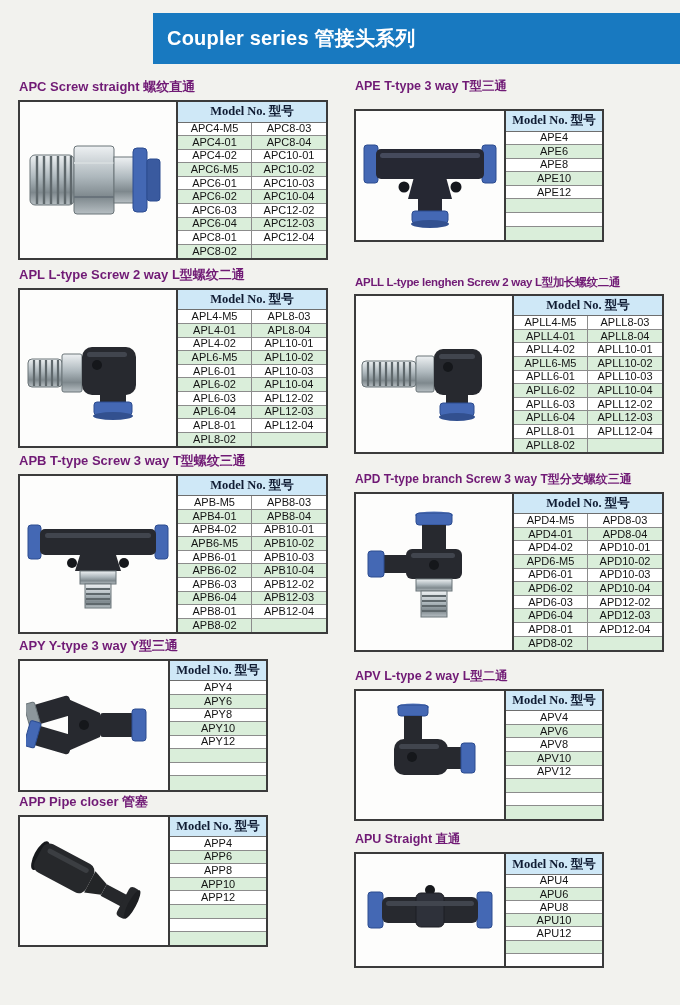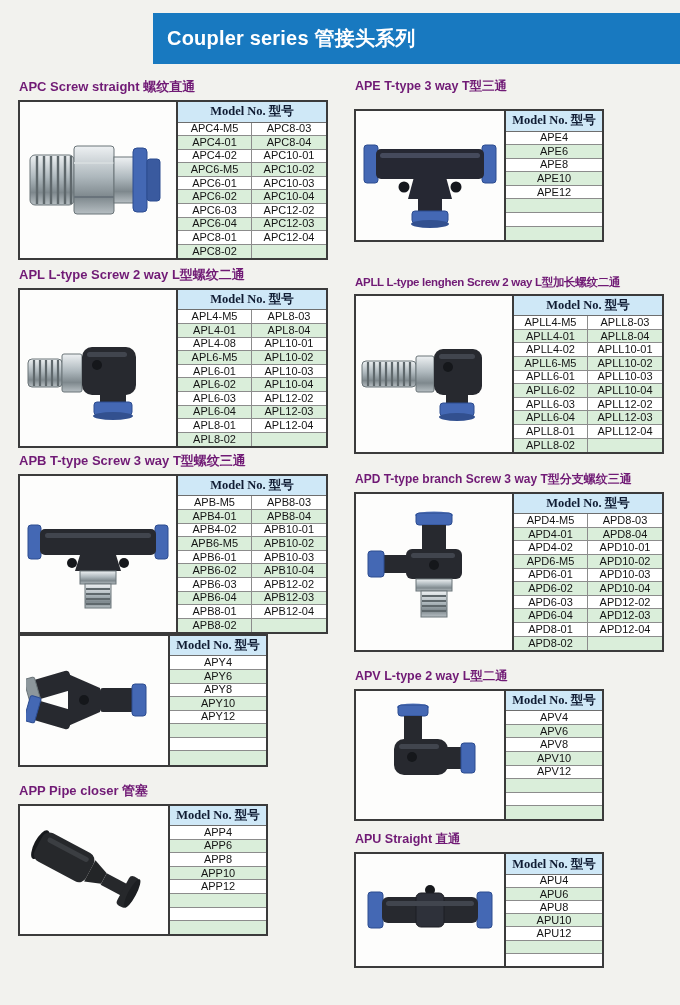--- a/index.html
+++ b/index.html
@@ -51,21 +51,21 @@
   }
   td.model-cell:first-child { border-left: none; }
   td.model-cell:last-child { border-right: none; }
   tbody tr:last-child td { border-bottom: none; }
   tbody tr:nth-child(even) td { background: var(--row-green, #daeeda); }
   #sec-apu td.model-cell { height: 12.6px; }
   
   #sec-apl  .section-title { margin-top: 6px; }
   #sec-apb  .section-title { margin-top: 4px; }
   #sec-apy  .section-title { margin-top: 3px; }
-  #sec-app  .section-title { margin-top: 15px; }
+  #sec-app  .section-title { margin-top: 1px; }
   #sec-ape  .section-title { margin-bottom: 14px; }
   #sec-apll .section-title { margin-top: 33px; }
   #sec-apd  .section-title { margin-top: 17px; }
   #sec-apv  .section-title { margin-top: 16px; }
   #sec-apu  .section-title { margin-top: 10px; }
 </style>
 </head>
 <body>
 
 <header class="banner">
@@ -197,21 +197,21 @@
           <tbody>
               <tr>
                 <td class="model-cell">APL4-M5</td>
                 <td class="model-cell">APL8-03</td>
               </tr>
               <tr>
                 <td class="model-cell">APL4-01</td>
                 <td class="model-cell">APL8-04</td>
               </tr>
               <tr>
-                <td class="model-cell">APL4-08</td>
+                <td class="model-cell">APL4-02</td>
                 <td class="model-cell">APL10-01</td>
               </tr>
               <tr>
                 <td class="model-cell">APL6-M5</td>
                 <td class="model-cell">APL10-02</td>
               </tr>
               <tr>
                 <td class="model-cell">APL6-01</td>
                 <td class="model-cell">APL10-03</td>
               </tr>
@@ -316,20 +316,21 @@
               <tr>
                 <td class="model-cell">APB8-02</td>
                 <td class="model-cell"></td>
               </tr>
             </tbody>
         </table>
       </div>
     </section>
 
     <section id="sec-apy" class="product-section cols-1">
+      <h2 class="section-title">APY  Y-type 3 way  Y型三通</h2>
       <div class="section-box">
         <div class="product-photo">
           <svg width="136" height="112" viewBox="0 0 136 112">
             <g transform="rotate(-16 30 40)">
               <rect x="6" y="30" width="40" height="20" rx="4" fill="#27292f"></rect>
               <rect x="0" y="27" width="11" height="26" rx="2" fill="#8d979c" stroke="#6a7478"></rect>
             </g>
             <g transform="rotate(16 30 72)">
               <rect x="6" y="62" width="40" height="20" rx="4" fill="#27292f"></rect>
               <rect x="0" y="59" width="11" height="26" rx="2" fill="#4468b4" stroke="#2c4c90"></rect>

